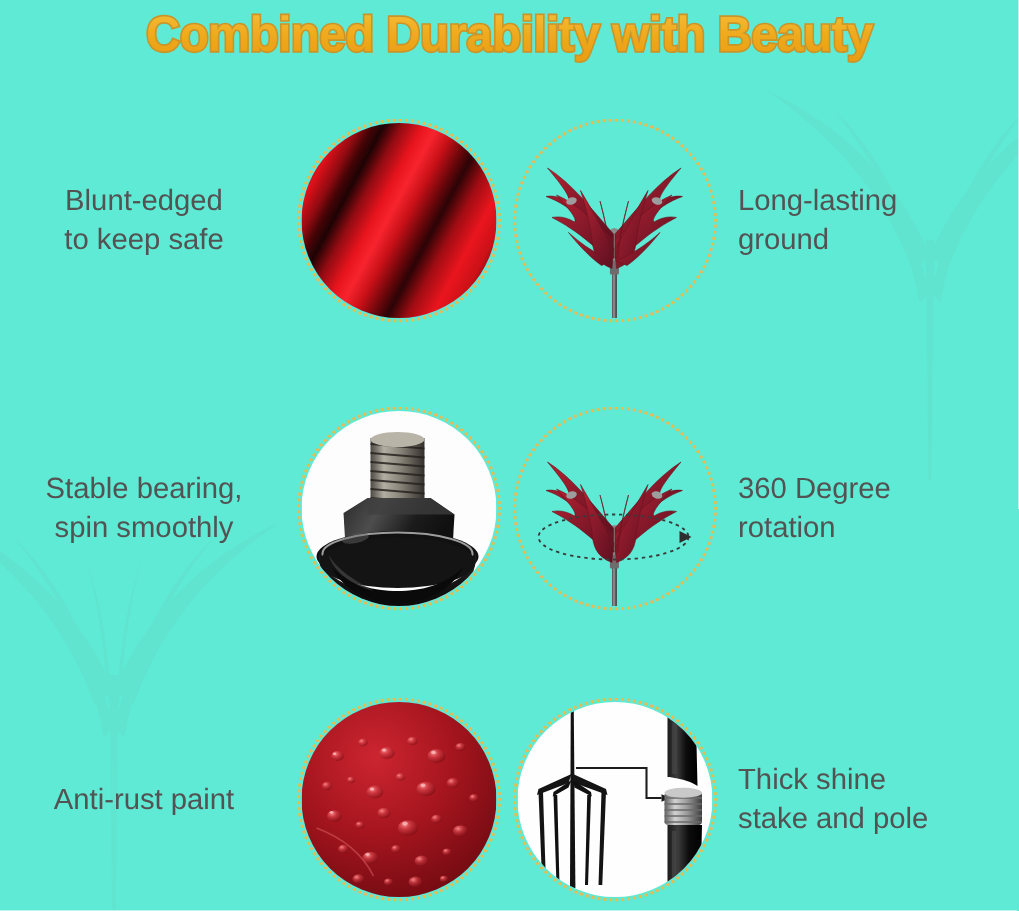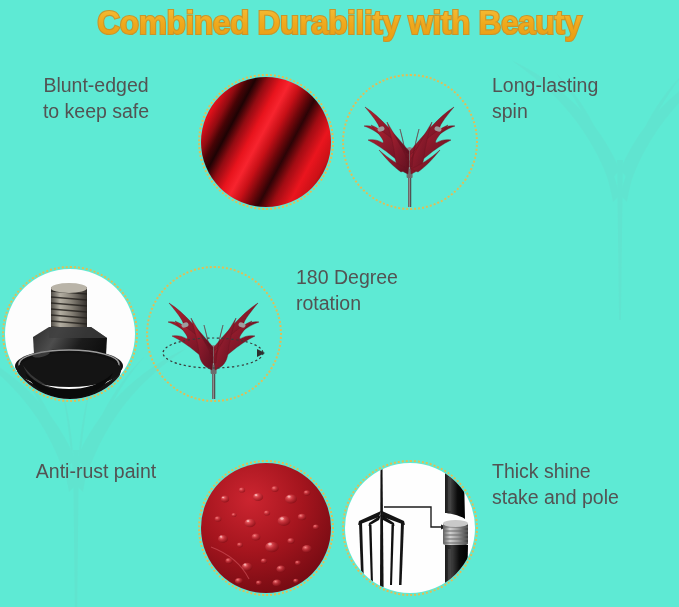--- a/index.html
+++ b/index.html
@@ -62,20 +62,21 @@
     transform-origin: center top;
   }
 
   
   .row {
     position: absolute;
     left: 0;
     width: 679px;
     height: 150px;
     display: flex;
+    align-items: center;
   }
   #row-1 { top: 72px; }
   #row-2 { top: 264px; }
   #row-3 { top: 458px; }
 
   .label {
     font-size: 19.5px;
     line-height: 26px;
     color: #535353;
     font-family: "Liberation Sans", sans-serif;
@@ -231,25 +232,27 @@
             <path d="M66 92 C75 88 85 82 95 73 C87 83 80 90 73 95 Z"></path>
           </g>
 
           <ellipse cx="36" cy="52" rx="3.6" ry="2.4" fill="#9d9d9d" transform="rotate(-18 36 52)"></ellipse>
           <ellipse cx="93" cy="52" rx="3.6" ry="2.4" fill="#9d9d9d" transform="rotate(18 93 52)"></ellipse>
         </svg>
       </div>
     </div>
 
     <div class="label label-right">Long-lasting
-spin</div>
+ground</div>
   </div>
 
   <div class="row" id="row-2">
 
+    <div class="label label-left">Stable bearing,
+spin smoothly</div>
 
     <div class="circle-wrap">
       <div class="dotted-ring"></div>
       <div class="photo">
         <svg viewBox="0 0 130 130" width="130" height="130" aria-hidden="true">
           <rect width="130" height="130" fill="#fdfdfd"></rect>
           <defs>
             <linearGradient id="thread" x1="0" y1="0" x2="1" y2="0">
               <stop offset="0%" stop-color="#4e4a44"></stop>
               <stop offset="25%" stop-color="#b3aea2"></stop>
@@ -319,21 +322,21 @@
           </g>
           <ellipse cx="36" cy="56" rx="3.6" ry="2.4" fill="#9d9d9d" transform="rotate(-18 36 56)"></ellipse>
           <ellipse cx="93" cy="56" rx="3.6" ry="2.4" fill="#9d9d9d" transform="rotate(18 93 56)"></ellipse>
 
           <ellipse cx="64" cy="84" rx="50" ry="15" fill="none" stroke="#3a3a3a" stroke-width="1.2" stroke-dasharray="2.2 2.6"></ellipse>
           <path d="M108 88 L116 84 L108 80 Z" fill="#2e2e2e"></path>
         </svg>
       </div>
     </div>
 
-    <div class="label label-right">180 Degree
+    <div class="label label-right">360 Degree
 rotation</div>
   </div>
 
   <div class="row" id="row-3">
 
     <div class="label label-left">Anti-rust paint</div>
 
     <div class="circle-wrap">
       <div class="dotted-ring"></div>
       <div class="photo">

